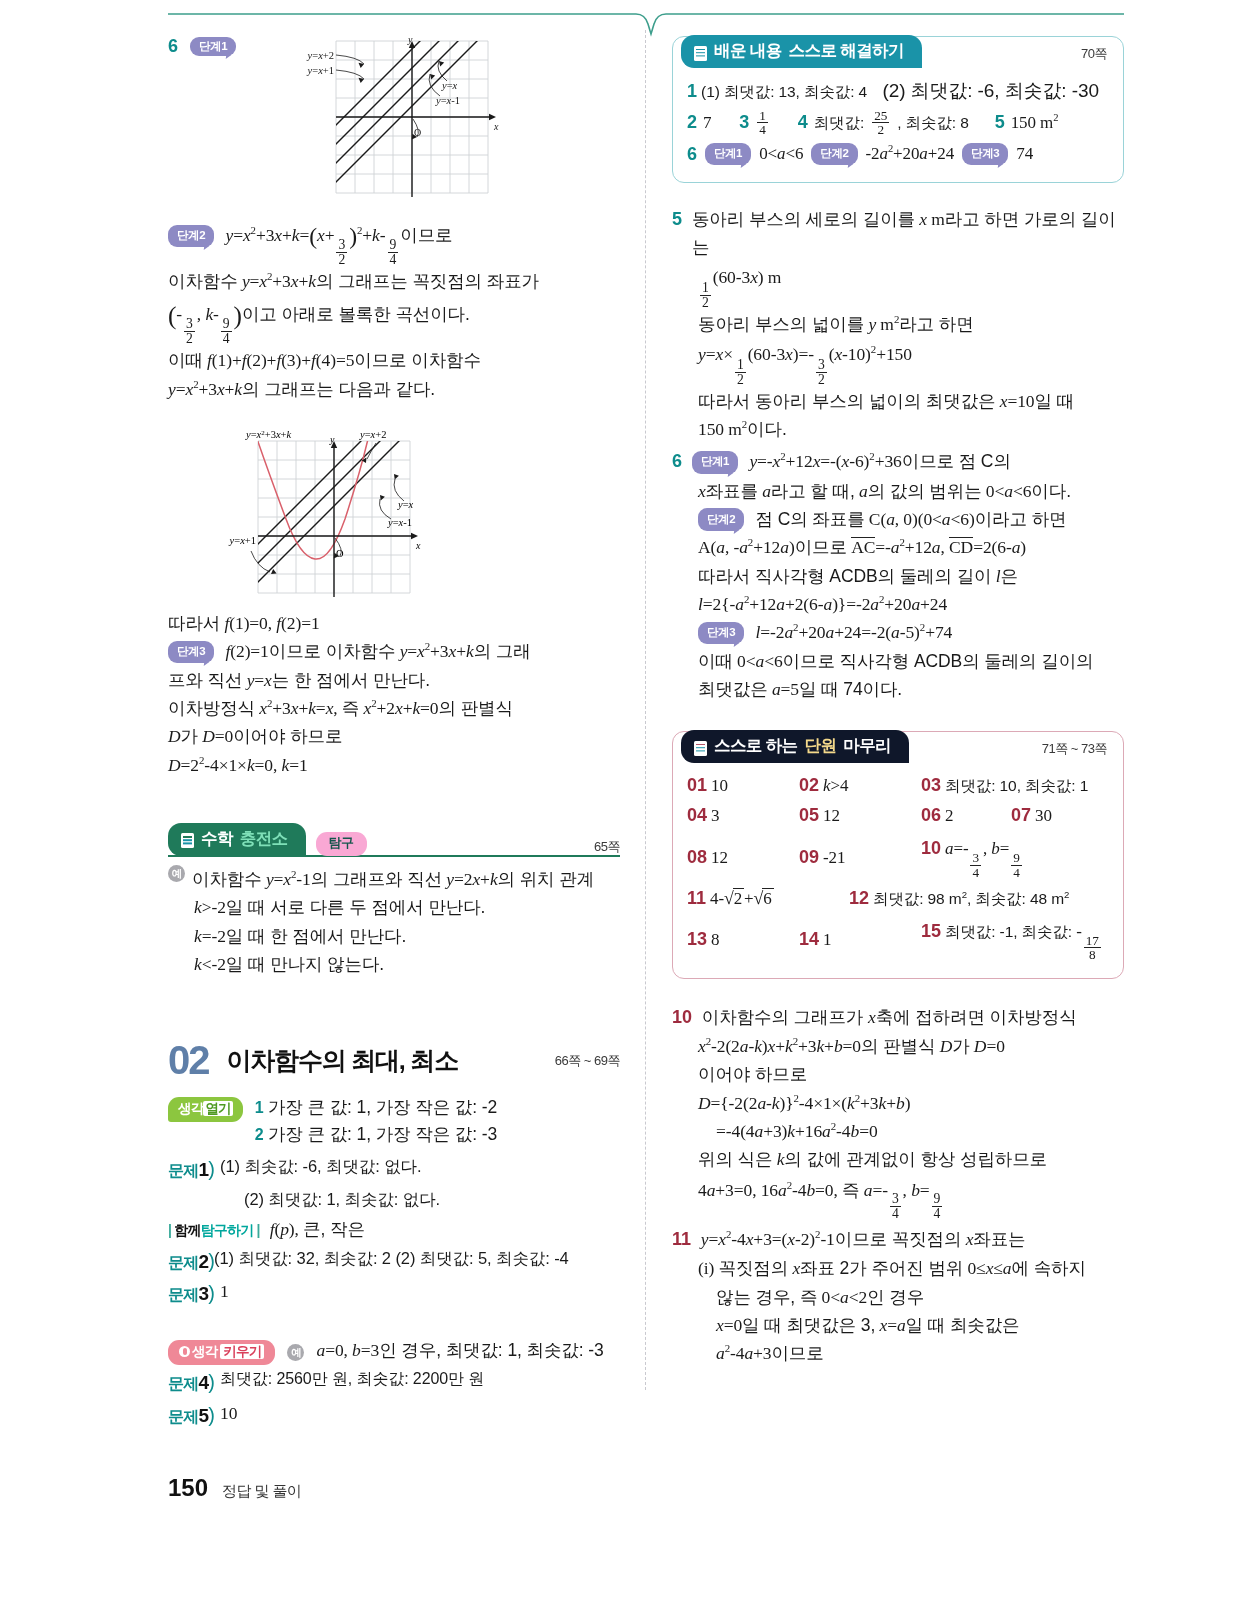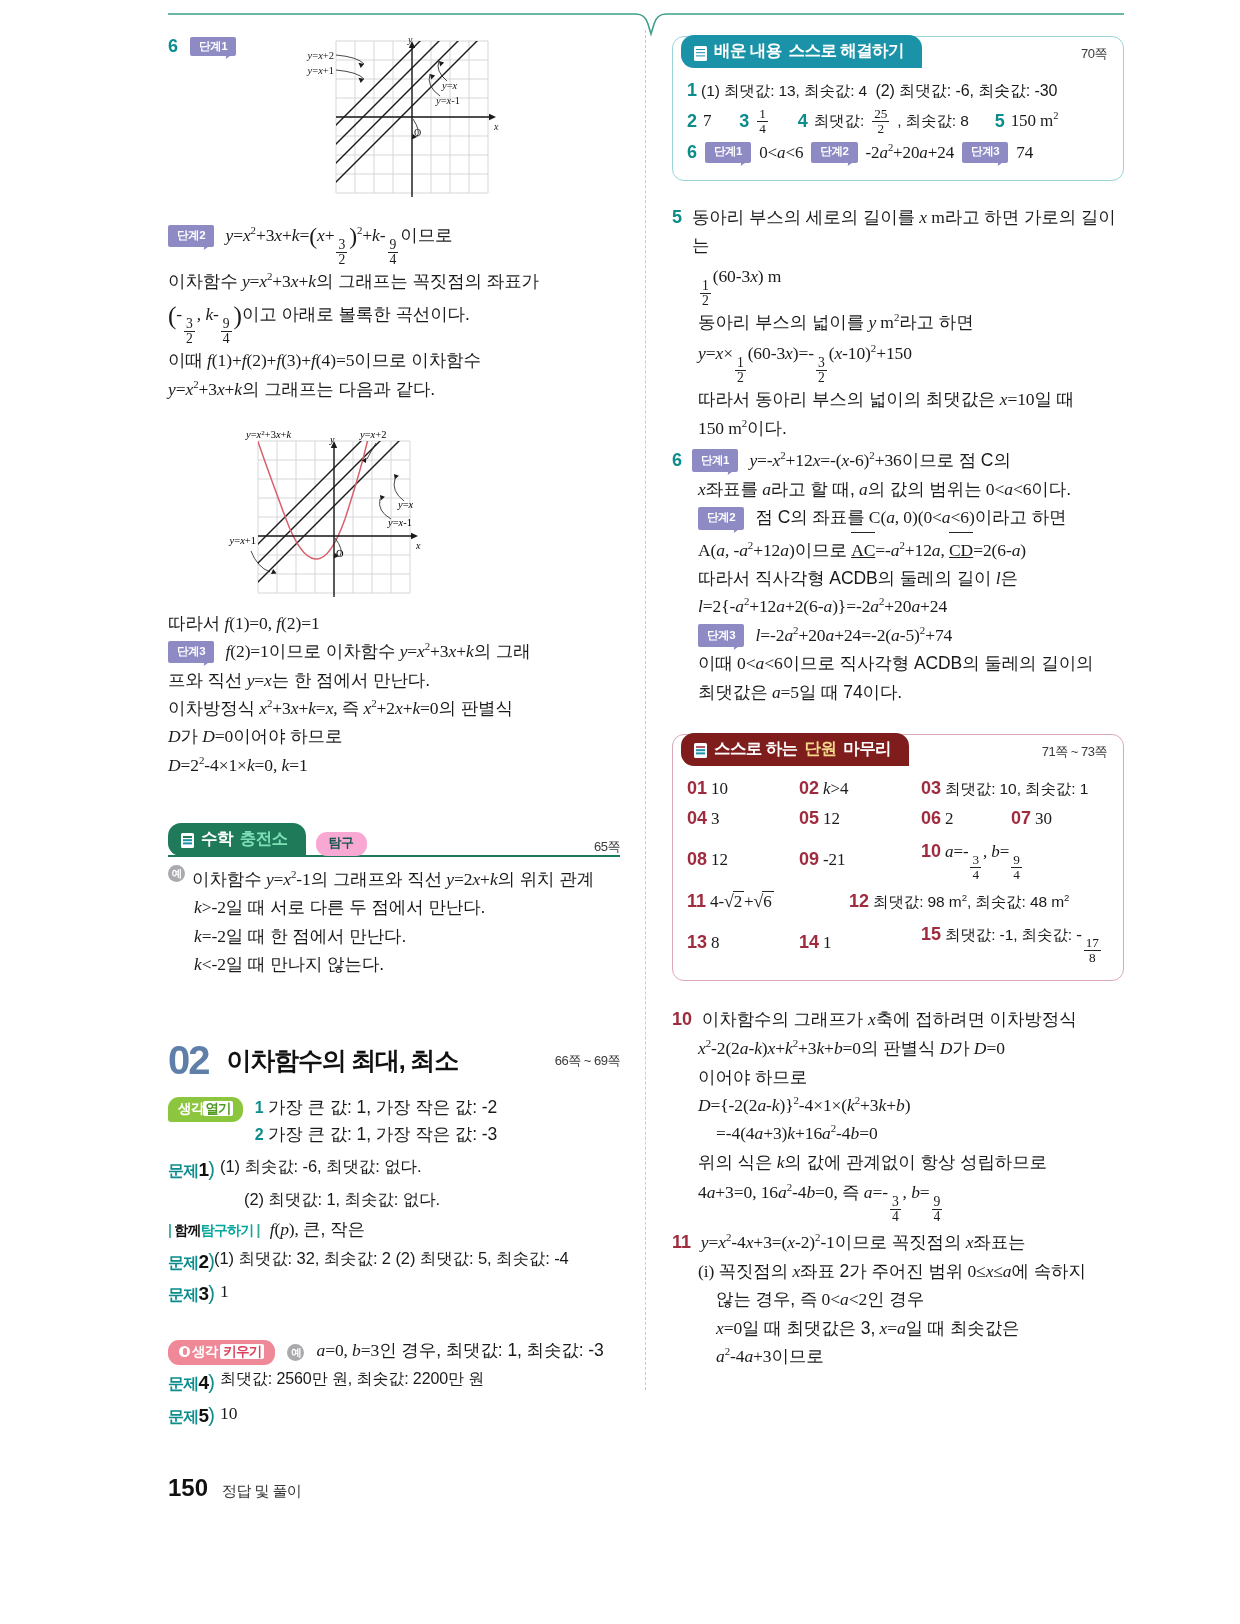--- a/index.html
+++ b/index.html
@@ -42,32 +42,32 @@
   
   .frac {
     display: inline-flex; flex-direction: column;
     vertical-align: -0.45em; text-align: center;
     margin: 0 2px; line-height: 1.02;
   }
   .frac .num { font-size: 0.78em; padding: 0 2px; }
   .frac .den { font-size: 0.78em; padding: 0 2px; border-top: 1px solid #222; }
   .frac.big { vertical-align: -0.5em; }
 
-  .ovl { border-top: 1px solid #222; padding-top: 8px; display:inline-block; line-height:1.05;text-decoration:underline;}
+  .ovl { border-top: 1px solid #222; padding-top: 0px; display:inline-block; line-height:1.05;}
   .sqrt { display: inline-block; }
   .sqrt > .rad { border-top: 1px solid #222; padding: 0 2px 0 1px; margin-left: -1px; }
 
   
   .badge-step {
     display: inline-block;
     background: #8d8ac4;
     color: #ffffff;
     font-family: "Liberation Sans", "DejaVu Sans", sans-serif;
     font-size: 11.5px; font-weight: bold;
-    border-radius: 2px;
+    border-radius: 9px;
     padding: 1.5px 9px 2.5px 9px;
     letter-spacing: -0.4px;
     position: relative;
     vertical-align: 2px;
   }
   .badge-step::after{
     content:""; position:absolute; right:5px; bottom:-3px;
     border-left: 5px solid #8d8ac4;
     border-bottom: 4px solid transparent;
     transform: skewX(-8deg);
@@ -93,21 +93,21 @@
     display: inline-flex; align-items: center; gap: 7px;
     color: #ffffff; font-weight: bold;
     font-family: "Liberation Sans", "DejaVu Sans", sans-serif;
     border-radius: 13px 13px 0 13px;
     padding: 5px 18px 6px 13px;
     font-size: 16.5px;
     letter-spacing: -0.6px;
   }
   .tab-green { background: #1f7a5a; }
   .tab-teal  { background: #1a93a8; }
-  .tab-rose  { background: #7f1d1d; }
+  .tab-rose  { background: #0f172a; }
   .tab-hl-green { color:#7fe0b8; }
   .tab-hl-white { color:#ffffff; }
   .tab-hl-gold { color:#f4d98b; }
 
   .chip {
     display:inline-block; background:#f9a8d4; color:#15564c;
     font-family:"Liberation Sans","DejaVu Sans",sans-serif;
     font-weight:bold; font-size:13px; letter-spacing:-0.5px;
     border-radius:11px; padding:2.5px 13px 3.5px;
     margin-left: 10px; vertical-align: 3px;
@@ -481,21 +481,21 @@
           <span class="doc-ic"></span>
           <span>배운 내용</span>
             <span class="tab-hl-white">스스로 해결하기</span>
         </span>
       </div>
       <div class="box-head-right pageref">70쪽</div>
 
       <div class="mtx tight" style="font-size:17px;">
         <div>
           <b class="qnum">1</b>
-          <span class="kr" style="font-size:15.5px;">(1) 최댓값: 13, 최솟값: 4</span>&nbsp;&nbsp;<span class="kr" style="font-size:16px;">(2) 최댓값: -6, 최솟값: -30</span>
+          <span class="kr" style="font-size:15.5px;">(1) 최댓값: 13, 최솟값: 4</span>&nbsp;&nbsp;<span class="kr" style="font-size:19px;margin-left:7px;">(2) 최댓값: -6, 최솟값: -30</span>
         </div>
         <div style="display:flex;align-items:center;gap:6px;margin-top:3px;">
           <b class="qnum">2</b>
             <span>7</span>
           <b class="qnum" style="margin-left:22px;">3</b>
           <span class="frac">
               <span class="num">1</span>
               <span class="den">4</span>
             </span>
           <b class="qnum" style="margin-left:22px;">4</b>

